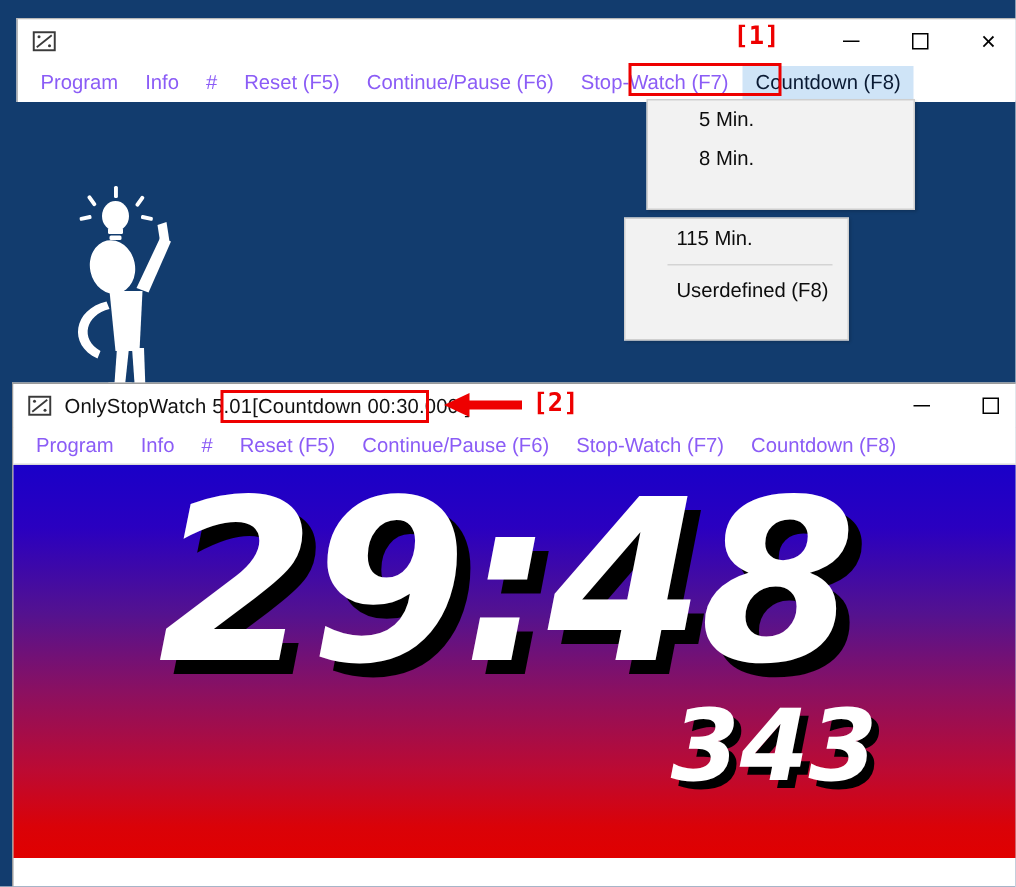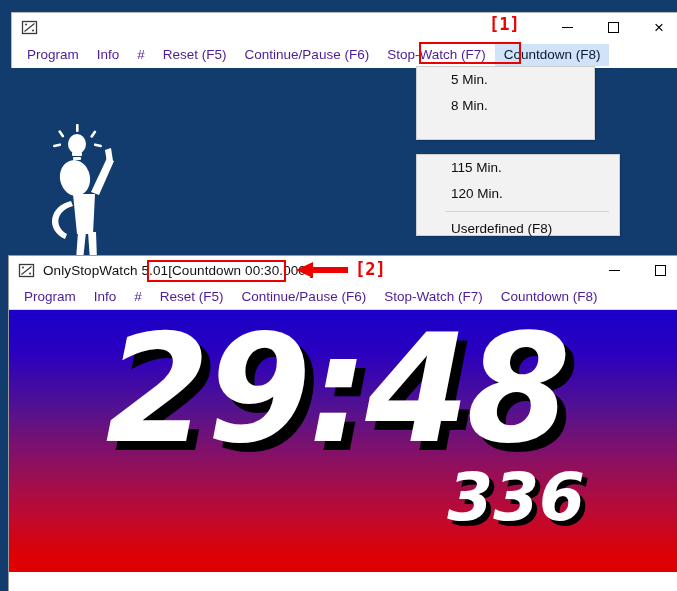--- a/index.html
+++ b/index.html
@@ -65,21 +65,21 @@
   .menubar {
     height: 25px;
     display: flex;
     align-items: center;
     background: #ffffff;
     padding-left: 6px;
     border-bottom: 1px solid #e2e2e2;
   }
   .menu-item {
     font-size: 13.5px;
-    color: #4c1d95;
+    color: #8b5cf6;
     padding: 3px 9px 4px 9px;
     white-space: nowrap;
   }
   .menu-item.hl {
     background: #cfe4f7;
     color: #0a1a33;
   }
 
   
   #win1 {
@@ -91,22 +91,22 @@
   #win1 .menubar { border-bottom: none; }
 
   
   .dropdown {
     position: absolute;
     background: #f2f2f2;
     border: 1px solid #cfcfcf;
     z-index: 4;
     box-shadow: 1px 1px 2px rgba(0,0,0,.18);
   }
-  #dd-top  { left: 416px; top: 66px;  width: 179px; height: 74px; }
-  #dd-bot  { left: 416px; top: 154px; width: 204px; height: 82px; }
+  #dd-top  { left: 431px; top: 66px;  width: 179px; height: 74px; }
+  #dd-bot  { left: 416px; top: 145px; width: 150px; height: 82px; }
   .dd-item {
     font-size: 13.5px;
     color: #0d0d0d;
     padding: 2px 0 2px 34px;
     line-height: 22px;
     white-space: nowrap;
   }
   .dd-sep {
     height: 1px; background: #d4d4d4;
     margin: 4px 10px 4px 28px;
@@ -271,21 +271,20 @@
   </div>
 </div>
 
 <div class="dropdown" id="dd-top">
   <div class="dd-item">5 Min.</div>
   <div class="dd-item">8 Min.</div>
 </div>
 
 <div class="dropdown" id="dd-bot">
   <div class="dd-item">115 Min.</div>
-  <div class="dd-item">120 Min.</div>
   <div class="dd-sep"></div>
   <div class="dd-item">Userdefined  (F8)</div>
 </div>
 
 <div class="win" id="win2">
 
   <div class="titlebar">
     <svg class="app-icon" viewBox="0 0 17 17" xmlns="http://www.w3.org/2000/svg">
       <rect x="1.5" y="2.5" width="14" height="12" fill="#ffffff" stroke="#3a3a3a" stroke-width="1.3"></rect>
       <line x1="3.5" y1="12.5" x2="13.5" y2="4.5" stroke="#3a3a3a" stroke-width="1.2"></line>
@@ -311,21 +310,21 @@
     <div class="menu-item">#</div>
     <div class="menu-item">Reset  (F5)</div>
     <div class="menu-item">Continue/Pause (F6)</div>
     <div class="menu-item">Stop-Watch  (F7)</div>
     <div class="menu-item">Countdown  (F8)</div>
   </div>
 
   <div class="countdown-canvas">
     <div class="time-wrap">
       <div class="big-time">29:48</div>
-      <div class="ms-time">336</div>
+      <div class="ms-time">343</div>
     </div>
   </div>
 </div>
 
 <div class="anno-box" id="box-countdown"></div>
 <div class="anno-label" id="lbl1">[1]</div>
 
 <div class="anno-box" id="box-title2"></div>
 <svg id="arrow2" viewBox="0 0 52 18" xmlns="http://www.w3.org/2000/svg">
   <polygon points="0,9 17,1 17,6 52,6 52,12 17,12 17,17" fill="#ee0000"></polygon>

